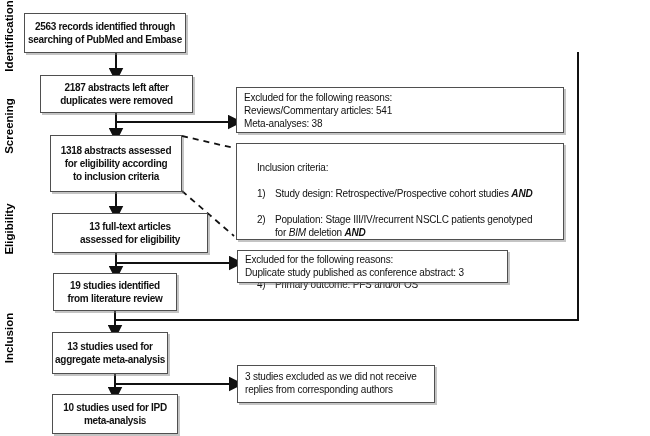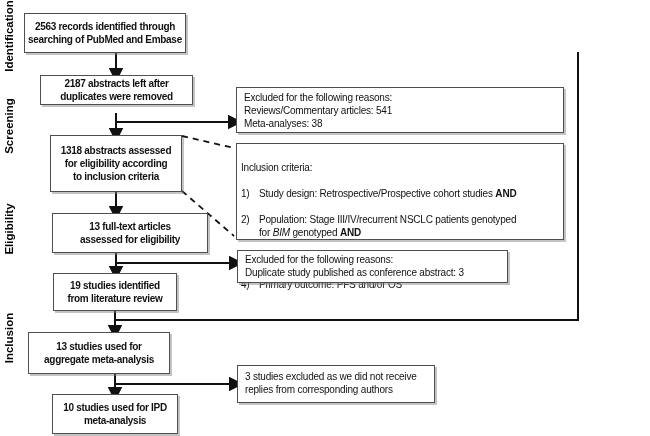--- a/index.html
+++ b/index.html
@@ -22,21 +22,21 @@
     white-space:pre-line;padding:1px 2px;
   }
   .note-box{
     font-weight:400;font-size:10px;line-height:1.3;letter-spacing:-0.2px;
     white-space:pre-line;padding:3px 7px;text-align:left;
   }
   .incl-title{white-space:pre-line;}
   .incl-item{display:flex;white-space:pre-line;}
   .incl-item .num{flex:0 0 18px;}
   .incl-item .body{flex:1;}
-  .seg-bold{font-weight:700;}
+  .seg-bold{font-weight:700;font-style:italic;}
   .seg-italic{font-style:italic;}
 </style>
 </head>
 <body>
 
 <div class="canvas">
 
   <svg class="connectors" width="650" height="436" viewBox="0 0 650 436">
     <defs>
       <marker id="ah" viewBox="0 0 10 10" refX="1" refY="5" markerWidth="7.5" markerHeight="7.5" orient="auto">
@@ -61,48 +61,48 @@
     <line x1="182" y1="191" x2="234" y2="236" stroke="#111" stroke-width="1.8" stroke-dasharray="6 5"></line>
   </svg>
 
   <div class="side-label" style="top:36px">Identification</div>
   <div class="side-label" style="top:126px">Screening</div>
   <div class="side-label" style="top:229px">Eligibility</div>
   <div class="side-label" style="top:338px">Inclusion</div>
 
   <div class="box flow-box" style="left:24px;top:13px;width:162px;height:40px">2563 records identified through
 searching of PubMed and Embase</div>
-  <div class="box flow-box" style="left:40px;top:75px;width:153px;height:30px">2187 abstracts left after
+  <div class="box flow-box" style="left:40px;top:75px;width:153px;height:38px">2187 abstracts left after
 duplicates were removed</div>
   <div class="box flow-box" style="left:50px;top:135px;width:132px;height:57px">1318 abstracts assessed
 for eligibility according
 to inclusion criteria</div>
   <div class="box flow-box" style="left:52px;top:213px;width:156px;height:40px">13 full-text articles
 assessed for eligibility</div>
   <div class="box flow-box" style="left:53px;top:273px;width:124px;height:38px">19 studies identified
 from literature review</div>
-  <div class="box flow-box" style="left:28px;top:332px;width:142px;height:42px">13 studies used for
+  <div class="box flow-box" style="left:52px;top:332px;width:116px;height:42px">13 studies used for
 aggregate meta-analysis</div>
   <div class="box flow-box" style="left:52px;top:394px;width:126px;height:40px">10 studies used for IPD
 meta-analysis</div>
 
   <div class="box note-box" style="left:236px;top:87px;width:328px;height:46px">Excluded for the following reasons:
 Reviews/Commentary articles: 541
 Meta-analyses: 38</div>
 
-  <div class="box note-box" style="left:236px;top:143px;width:328px;height:97px;padding:4px 4px">
+  <div class="box note-box" style="left:236px;top:143px;width:328px;height:97px;padding:4px 20px">
     <div class="incl-title">Inclusion criteria:</div>
     <div class="incl-item">
       <span class="num">1)</span>
       <span class="body"><span>Study design: Retrospective/Prospective cohort studies </span><span class="seg-bold">AND</span></span>
     </div>
     <div class="incl-item">
       <span class="num">2)</span>
       <span class="body"><span>Population: Stage III/IV/recurrent NSCLC patients genotyped
-for </span><span class="seg-italic">BIM</span><span> genotyped </span><span class="seg-bold">AND</span></span>
+for </span><span class="seg-italic">BIM</span><span> deletion </span><span class="seg-bold">AND</span></span>
     </div>
     <div class="incl-item">
       <span class="num">3)</span>
       <span class="body"><span>Intervention: Treated with EGFR-TKI </span><span class="seg-bold">AND</span></span>
     </div>
     <div class="incl-item">
       <span class="num">4)</span>
       <span class="body"><span>Primary outcome: PFS and/or OS</span></span>
     </div>
   </div>

